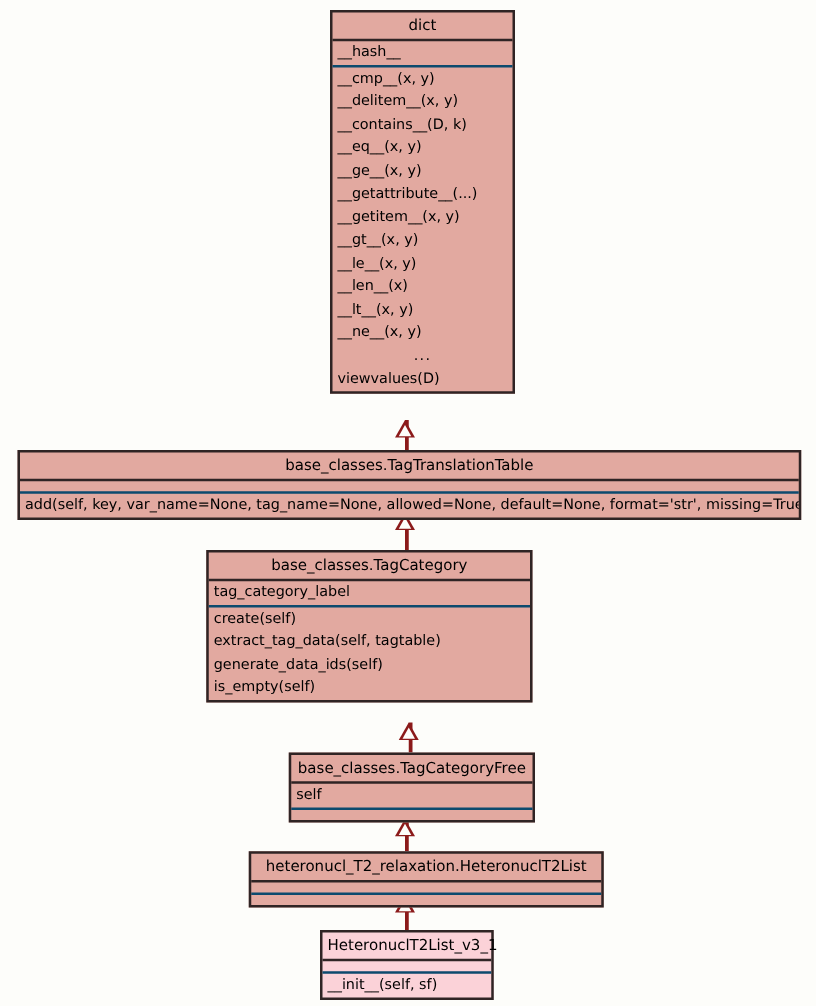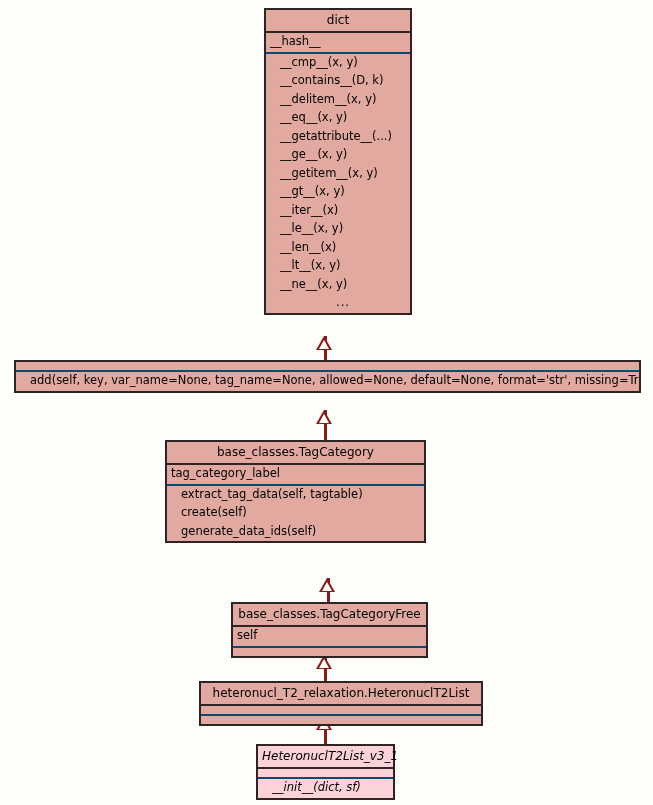--- a/index.html
+++ b/index.html
@@ -27,36 +27,34 @@
     box-sizing: border-box;
     border: 2px solid #2f2424;
     background: #e2a9a0;
     color: #000000;
     font-size: 11.5px;
     line-height: 1.0;
     z-index: 3;
   }
   .uml-class.light {
     background: #fbd2d8;
-    font-style: italic;
   }
   .uml-title {
     text-align: center;
     font-size: 12px;
     padding: 4px 4px 5px 4px;
     border-bottom: 2px solid #2f2424;
     white-space: nowrap;
   }
   .uml-section {
     border-bottom: 2px solid #0c4a6e;
     padding: 0;
   }
   .uml-section:last-child {
     border-bottom: none;
-    margin-left: 10px;
   }
   .uml-section.empty {
     height: 8px;
   }
   .uml-row {
     padding: 3px 4px 4px 4px;
     white-space: nowrap;
     overflow: hidden;
     text-overflow: clip;
   }
@@ -120,52 +118,54 @@
   <div class="edge-line" style="left:324px; top:716px; height:28px;"></div>
   <div class="edge-arrow" style="left:316px; top:716px;"></div>
 
   <div class="uml-class" style="left:264px; top:8px; width:148px;">
     <div class="uml-title">dict</div>
     <div class="uml-section attrs">
       <div class="uml-row">__hash__</div>
     </div>
     <div class="uml-section">
       <div class="uml-row">__cmp__(x, y)</div>
+      <div class="uml-row">__delitem__(x, y)</div>
       <div class="uml-row">__contains__(D, k)</div>
-      <div class="uml-row">__delitem__(x, y)</div>
       <div class="uml-row">__eq__(x, y)</div>
+      <div class="uml-row">__ge__(x, y)</div>
       <div class="uml-row">__getattribute__(...)</div>
-      <div class="uml-row">__ge__(x, y)</div>
       <div class="uml-row">__getitem__(x, y)</div>
       <div class="uml-row">__gt__(x, y)</div>
-      <div class="uml-row">__iter__(x)</div>
       <div class="uml-row">__le__(x, y)</div>
       <div class="uml-row">__len__(x)</div>
       <div class="uml-row">__lt__(x, y)</div>
       <div class="uml-row">__ne__(x, y)</div>
       <div class="uml-row ellipsis">...</div>
+      <div class="uml-row">viewvalues(D)</div>
     </div>
   </div>
 
   <div class="uml-class" style="left:14px; top:360px; width:627px;">
+    <div class="uml-title">base_classes.TagTranslationTable</div>
     <div class="uml-section empty"></div>
     <div class="uml-section">
       <div class="uml-row">add(self, key, var_name=None, tag_name=None, allowed=None, default=None, format='str', missing=True)</div>
     </div>
   </div>
 
   <div class="uml-class" style="left:165px; top:440px; width:261px;">
     <div class="uml-title">base_classes.TagCategory</div>
     <div class="uml-section attrs">
       <div class="uml-row">tag_category_label</div>
     </div>
     <div class="uml-section">
+      <div class="uml-row">create(self)</div>
       <div class="uml-row">extract_tag_data(self, tagtable)</div>
-      <div class="uml-row">create(self)</div>
       <div class="uml-row">generate_data_ids(self)</div>
+      <div class="uml-row">is_empty(self)</div>
     </div>
   </div>
 
   <div class="uml-class" style="left:231px; top:602px; width:197px;">
     <div class="uml-title">base_classes.TagCategoryFree</div>
     <div class="uml-section attrs">
       <div class="uml-row">self</div>
     </div>
     <div class="uml-section empty"></div>
   </div>
@@ -173,17 +173,17 @@
   <div class="uml-class" style="left:199px; top:681px; width:284px;">
     <div class="uml-title">heteronucl_T2_relaxation.HeteronuclT2List</div>
     <div class="uml-section empty"></div>
     <div class="uml-section empty"></div>
   </div>
 
   <div class="uml-class light" style="left:256px; top:744px; width:139px;">
     <div class="uml-title">HeteronuclT2List_v3_1</div>
     <div class="uml-section empty"></div>
     <div class="uml-section">
-      <div class="uml-row">__init__(dict, sf)</div>
+      <div class="uml-row">__init__(self, sf)</div>
     </div>
   </div>
 
 </div>
 
 </body></html>

